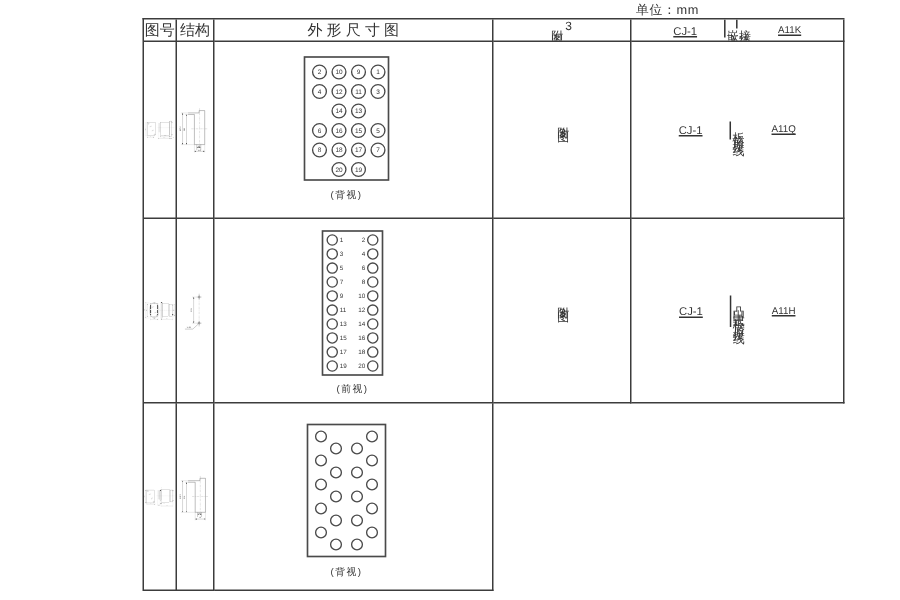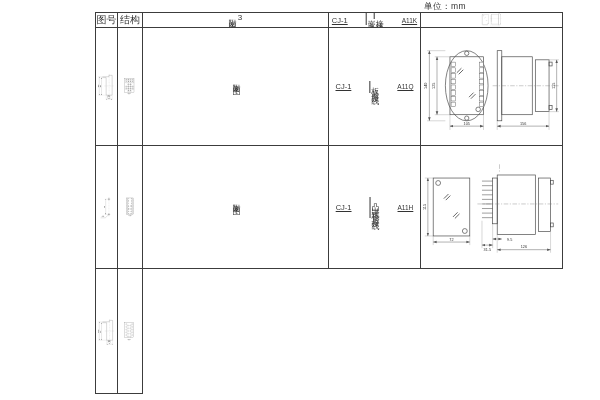--- a/index.html
+++ b/index.html
@@ -47,20 +47,21 @@
   </defs>
 </svg>
 
 <div class="page">
   <div class="unit">单位：mm</div>
 
   <div class="tbl">
 
     <div class="cell head">图号</div>
     <div class="cell head">结构</div>
+    <div class="cell head">外 形 尺 寸 图</div>
 
     <div class="cell">
       <span class="vtext">附图3</span>
     </div>
     <div class="cell struct">
       <span class="model">CJ-1</span>
       <span class="vtext">嵌入式后接线</span>
       <span class="code">A11K</span>
     </div>
     <div class="cell">

